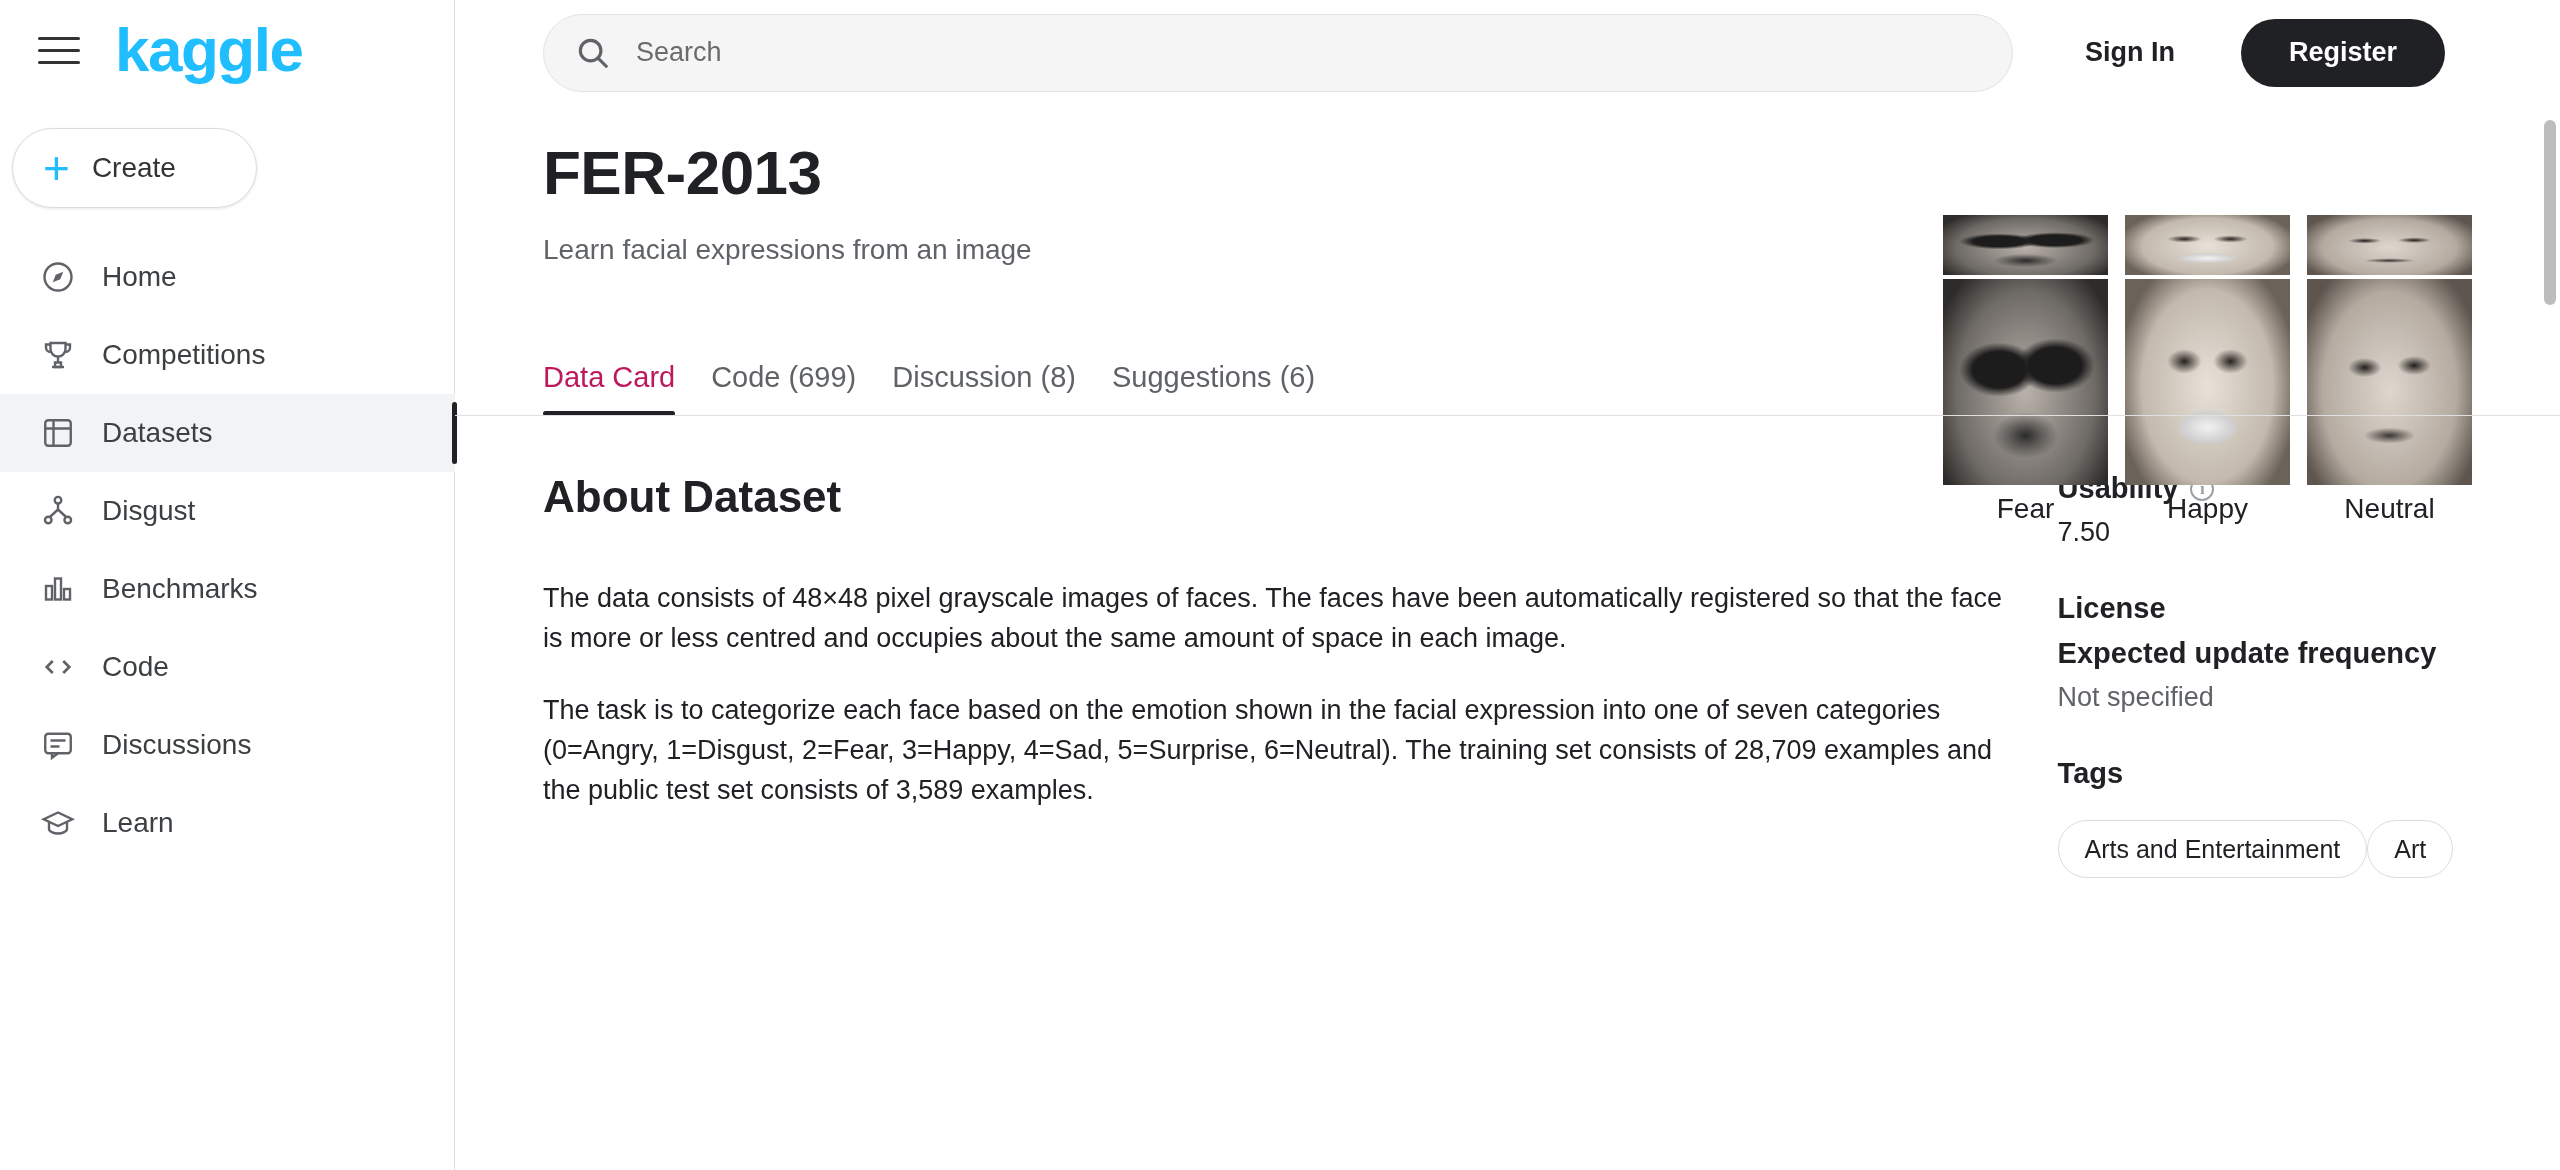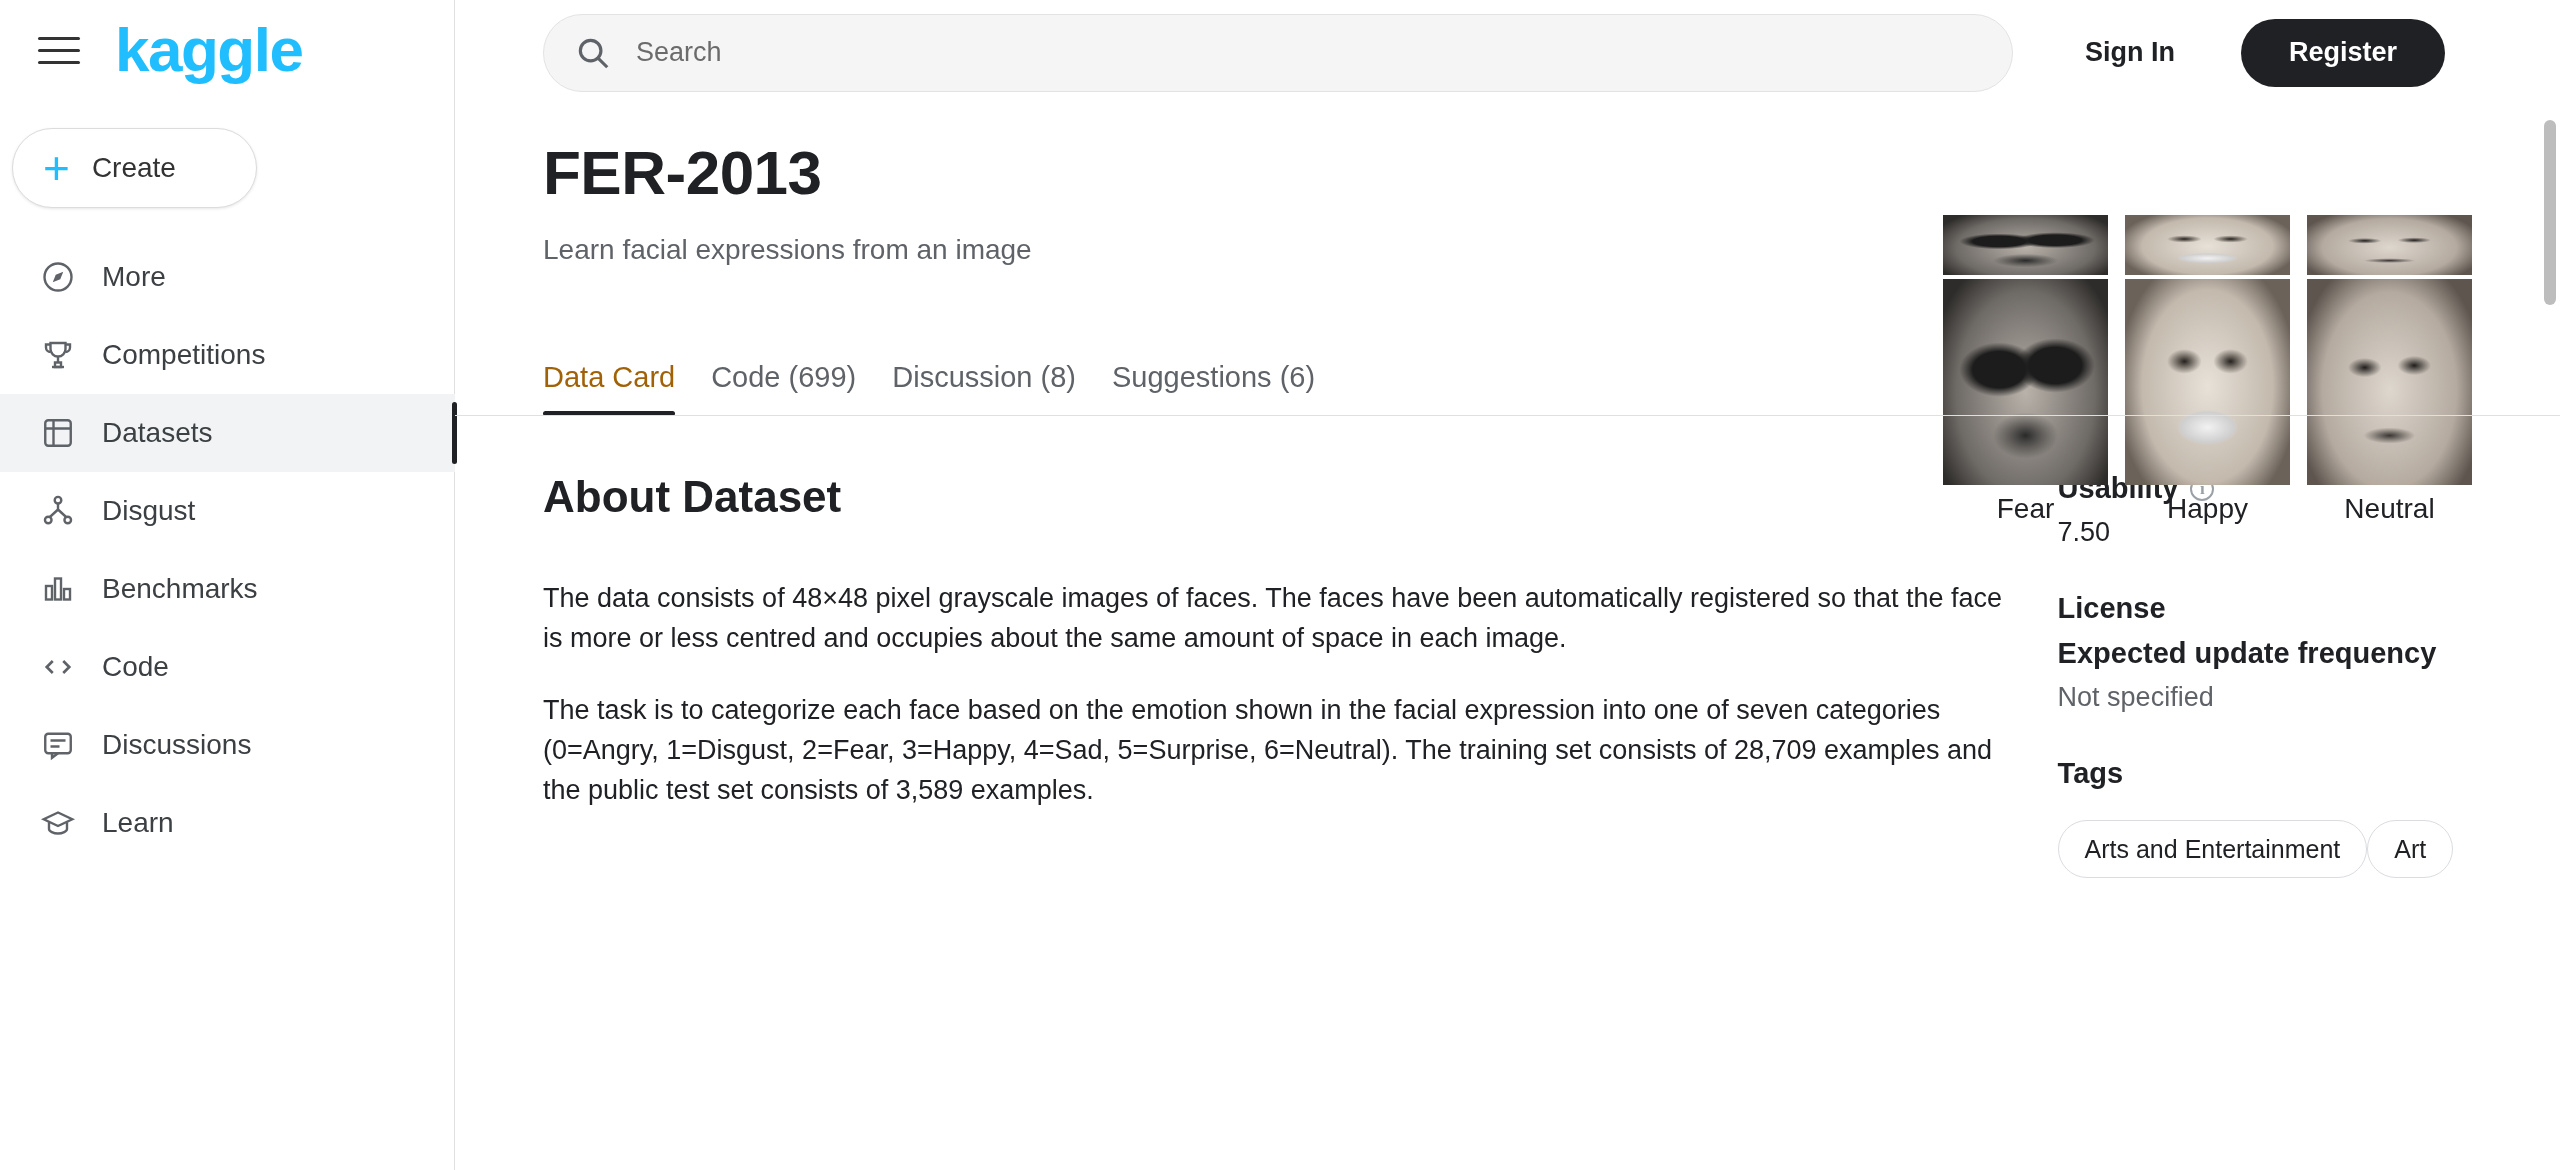--- a/index.html
+++ b/index.html
@@ -226,21 +226,21 @@
     position: relative;
   }
   .tab {
     font-size: 29px;
     color: #5f6368;
     padding: 0 18px 22px 18px;
     cursor: pointer;
     position: relative;
   }
   .tab:first-child { padding-left: 0; }
-  .tab.active { color: #a16207; font-weight: normal; }
+  .tab.active { color: #be185d; font-weight: normal; }
   .tab.active::after {
     content: "";
     position: absolute; left: 0; right: 18px; bottom: 0;
     height: 5px; background: #202124; border-radius: 3px;
   }
   .tabs-divider {
     position: absolute;
     left: 0; right: 0; bottom: 0; height: 1px; background: #e0e0e0;
     margin-left: -88px;
   }
@@ -328,21 +328,21 @@
 
     <div class="nav">
 
       <div class="nav-item">
         <span class="nav-ico">
           <svg width="36" height="36" viewBox="0 0 24 24" fill="none" stroke="currentColor" stroke-width="1.6">
             <circle cx="12" cy="12" r="9"></circle>
               <path d="M15.5 8.5l-2 5-5 2 2-5z" fill="currentColor" stroke="none"></path>
           </svg>
         </span>
-        <span class="nav-label">More</span>
+        <span class="nav-label">Home</span>
       </div>
 
       <div class="nav-item">
         <span class="nav-ico">
           <svg width="36" height="36" viewBox="0 0 24 24" fill="none" stroke="currentColor" stroke-width="1.6">
             <path d="M7 4h10v4a5 5 0 0 1-10 0z"></path>
               <path d="M7 5H4v2a3 3 0 0 0 3 3"></path>
               <path d="M17 5h3v2a3 3 0 0 1-3 3"></path>
             <path d="M12 13v4"></path>
               <path d="M8 20h8"></path>

